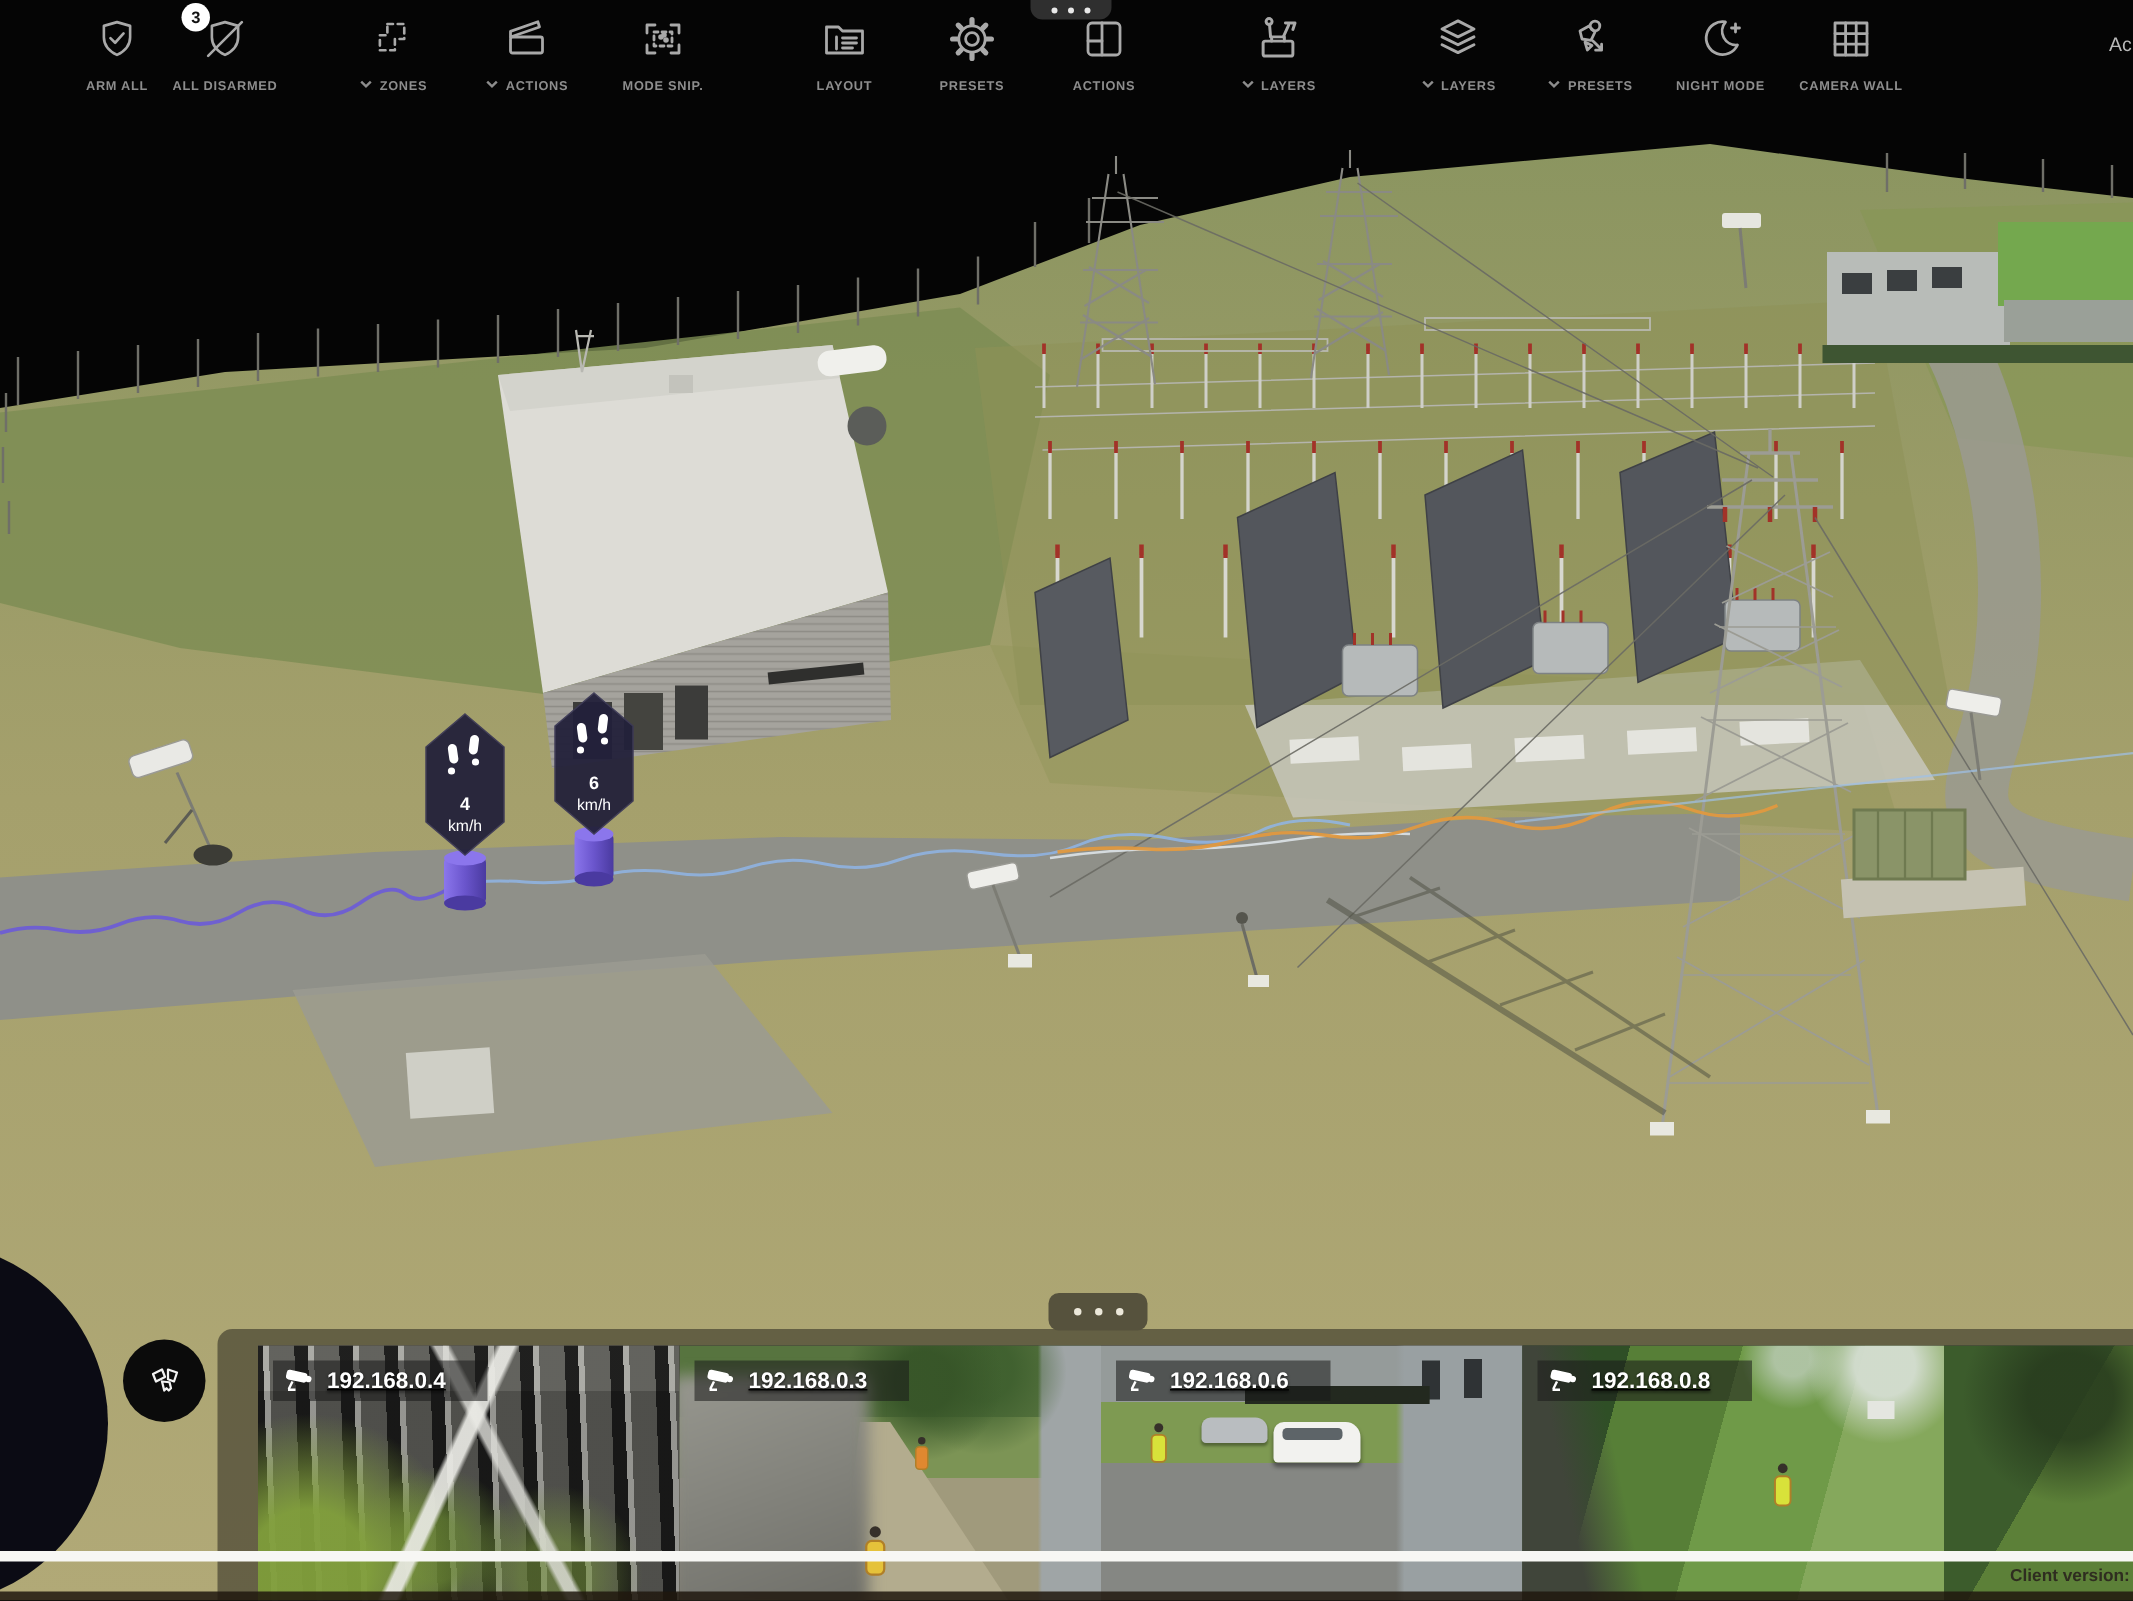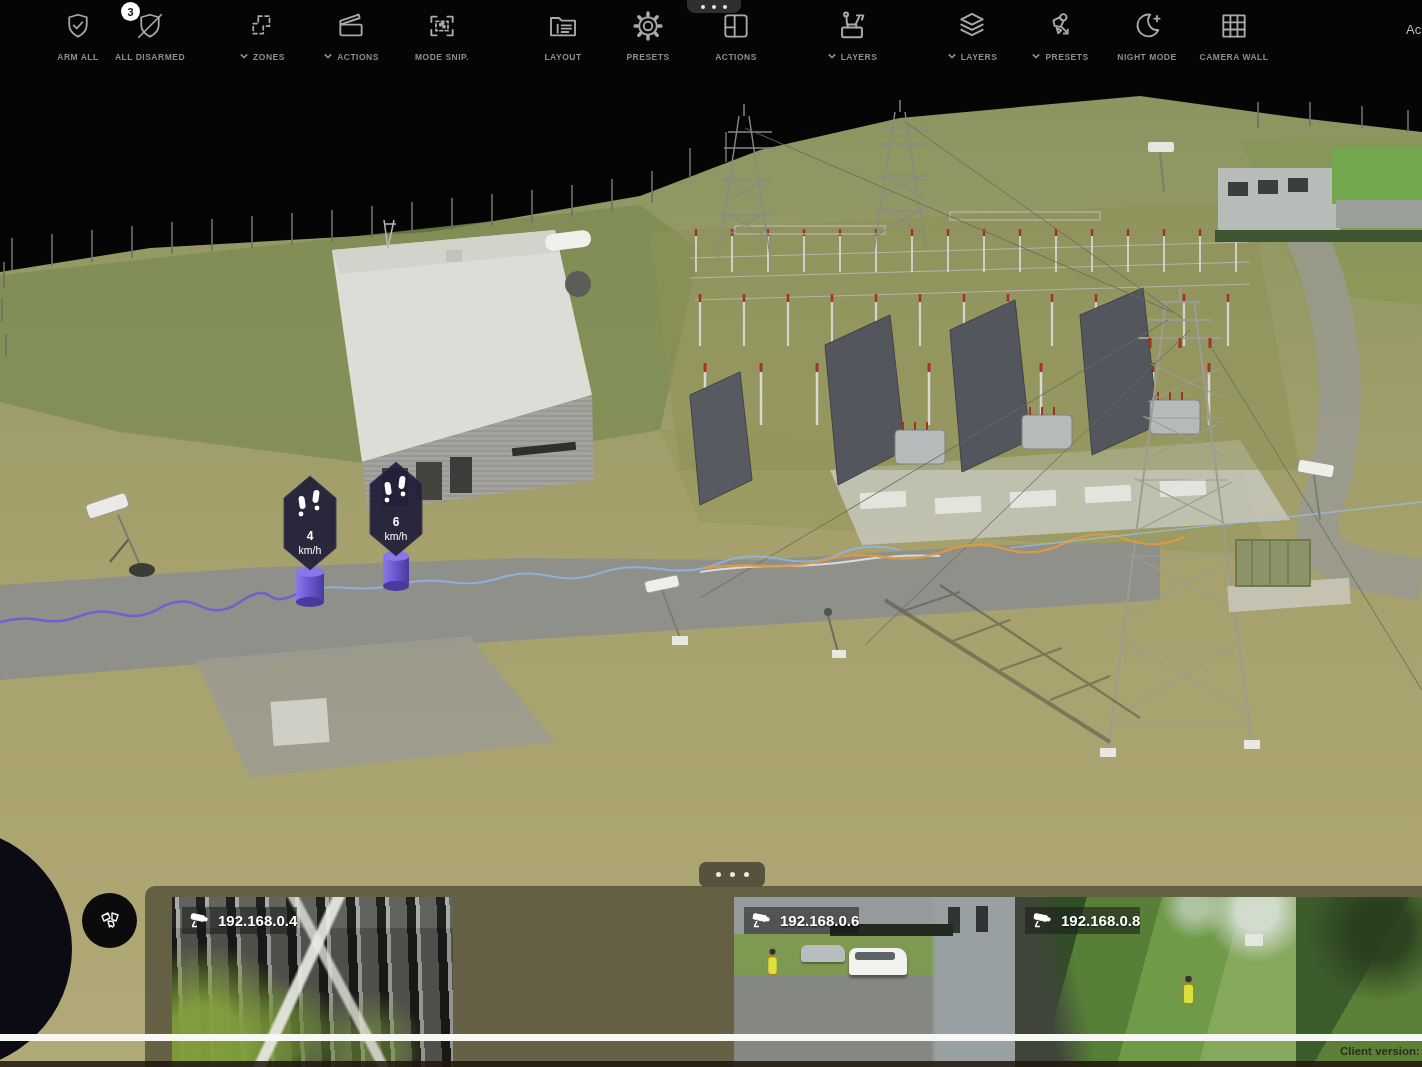--- a/index.html
+++ b/index.html
@@ -31,21 +31,21 @@
             font-size:13px;z-index:21;white-space:nowrap;}
 
   
   .cam-panel{position:absolute;left:145px;top:886px;width:1277px;height:181px;z-index:10;
              background:rgba(48,45,34,.58);border-radius:10px 0 0 0;overflow:hidden;}
   .strip-pill{position:absolute;left:699px;top:862px;width:66px;height:25px;background:#56523d;
              border-radius:7px;display:flex;align-items:center;justify-content:center;gap:9px;z-index:11;}
   .strip-pill i{width:5px;height:5px;border-radius:50%;background:#ece8da;}
   .cam-tile{position:absolute;top:11px;width:281px;height:170px;overflow:hidden;cursor:pointer;background:#333;}
   .cam-chip{position:absolute;left:10px;top:10px;display:flex;align-items:center;gap:7px;
-            background:rgba(25,25,25,.55);padding:5px 0 5px 7px;}
+            background:rgba(25,25,25,.55);padding:5px 28px 5px 7px;text-decoration:underline;}
   .cam-chip span{color:#fff;font-size:15px;font-weight:bold;text-shadow:0 1px 2px rgba(0,0,0,.8);}
   .cam-chip svg{fill:#fff;stroke:#fff;}
   .person{position:absolute;}
   .person .body{width:9px;height:16px;border-radius:3px;background:#e5c23a;border:1px solid #b07f28;}
   .person .head{width:5px;height:5px;border-radius:50%;background:#36302a;margin:0 auto 1px;}
   .van{position:absolute;width:58px;height:27px;background:#f2f2ef;border-radius:7px 10px 3px 3px;
        box-shadow:0 3px 3px rgba(0,0,0,.4);}
   .van .win{position:absolute;left:6px;top:4px;width:40px;height:8px;background:#5d6468;border-radius:3px;}
   .car{position:absolute;width:44px;height:17px;background:#b9bdc0;border-radius:6px 8px 3px 3px;
        box-shadow:0 2px 2px rgba(0,0,0,.35);}
@@ -477,20 +477,47 @@
             <g transform="rotate(12 10 7)">
               <rect x="2" y="3" width="13" height="5.5" rx="1.5"></rect>
               <circle cx="16.5" cy="6" r="1.6"></circle>
             </g>
             <path d="M6 9l-2.5 5M3 14.5h5" stroke-width="1.6" fill="none"></path>
           </svg>
         <span>192.168.0.4</span>
       </div>
     </div>
 
+    <div class="cam-tile" style="left:308px">
+      <div class="abs" style="inset:0;background:
+        radial-gradient(circle at 58% 14%, rgba(55,85,40,.95) 0 9%, transparent 24%),
+        radial-gradient(circle at 72% 10%, rgba(62,95,46,.9) 0 8%, transparent 22%),
+        linear-gradient(270deg, #9fa5a6 0 14%, rgba(159,165,166,0) 15%),
+        linear-gradient(180deg, #57743f 0 28%, #7c9455 28% 52%, #a09a7c 52% 100%);"></div>
+      <div class="abs" style="left:38%;top:30%;width:40%;height:70%;background:#b3ac8e;clip-path:polygon(12% 0,30% 0,100% 100%,0 100%);"></div>
+      <div class="abs" style="left:-6px;top:12%;width:47%;height:92%;background:linear-gradient(160deg,#97978f,#6e6e68);filter:blur(5px);border-radius:6px;"></div>
+      <div class="person" style="left:56%;top:36%;">
+          <div class="head"></div>
+          <div class="body" style="background:#e08830;"></div>
+        </div>
+      <div class="person" style="left:45%;top:74%;transform:scale(1.5);">
+          <div class="head"></div>
+          <div class="body"></div>
+        </div>
+      <div class="cam-chip">
+        <svg width="22" height="17" viewBox="0 0 22 17">
+            <g transform="rotate(12 10 7)">
+              <rect x="2" y="3" width="13" height="5.5" rx="1.5"></rect>
+              <circle cx="16.5" cy="6" r="1.6"></circle>
+            </g>
+            <path d="M6 9l-2.5 5M3 14.5h5" stroke-width="1.6" fill="none"></path>
+          </svg>
+        <span>192.168.0.3</span>
+      </div>
+    </div>
 
     <div class="cam-tile" style="left:589px">
       <div class="abs" style="inset:0;background:
         linear-gradient(270deg, #99a0a2 0 28%, rgba(153,160,162,0) 30%),
         linear-gradient(180deg, #959b9a 0 22%, #7e9a52 22% 46%, #858783 46% 100%);"></div>
       <div class="abs" style="left:76%;top:6%;width:12px;height:26px;background:#2f3335;"></div>
       <div class="abs" style="left:86%;top:5%;width:12px;height:26px;background:#2f3335;"></div>
       <div class="abs" style="left:34%;top:16%;width:44%;height:12px;background:radial-gradient(circle at 10% 50%,#23291f 0 45%,transparent 55%),radial-gradient(circle at 35% 50%,#23291f 0 45%,transparent 55%),radial-gradient(circle at 60% 50%,#23291f 0 45%,transparent 55%),radial-gradient(circle at 85% 50%,#23291f 0 45%,transparent 55%);"></div>
       <div class="car" style="left:24%;top:28%;"></div>
       <div class="van" style="left:41%;top:30%;">

